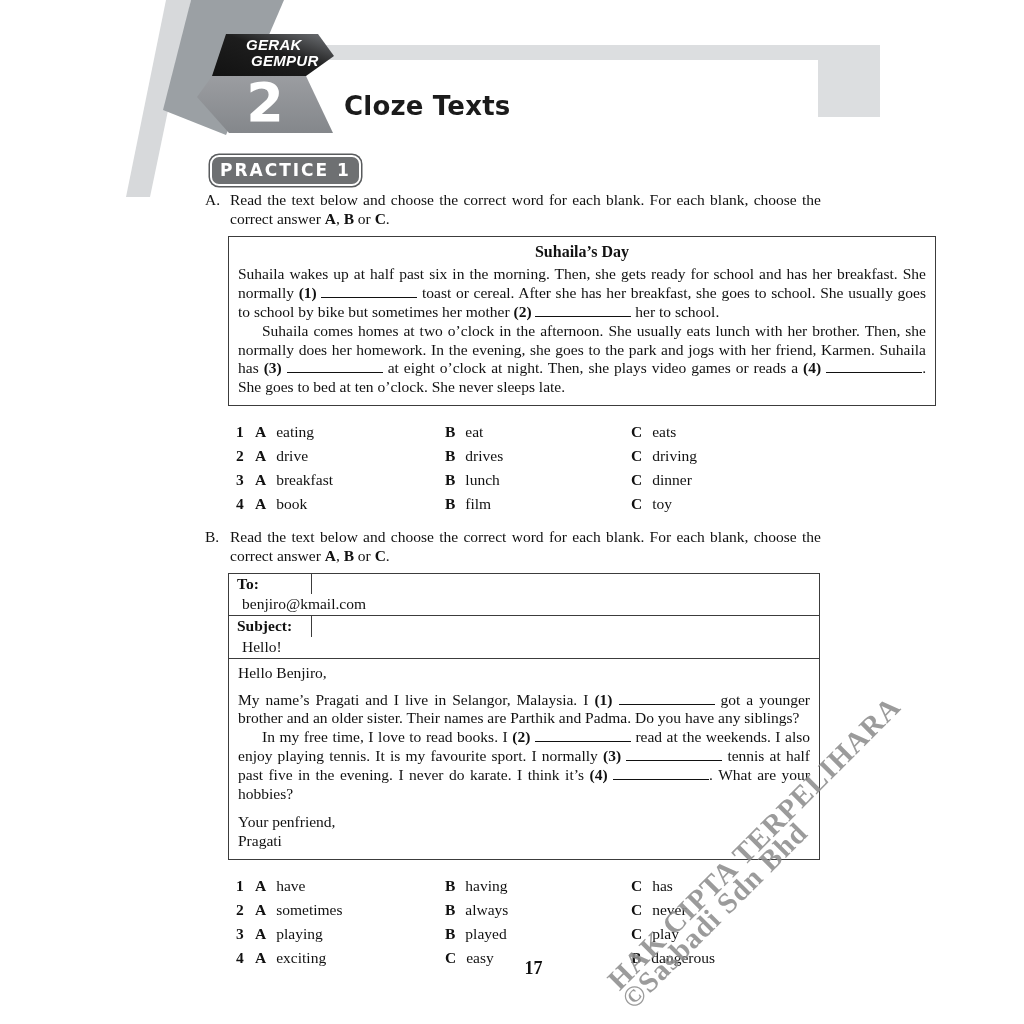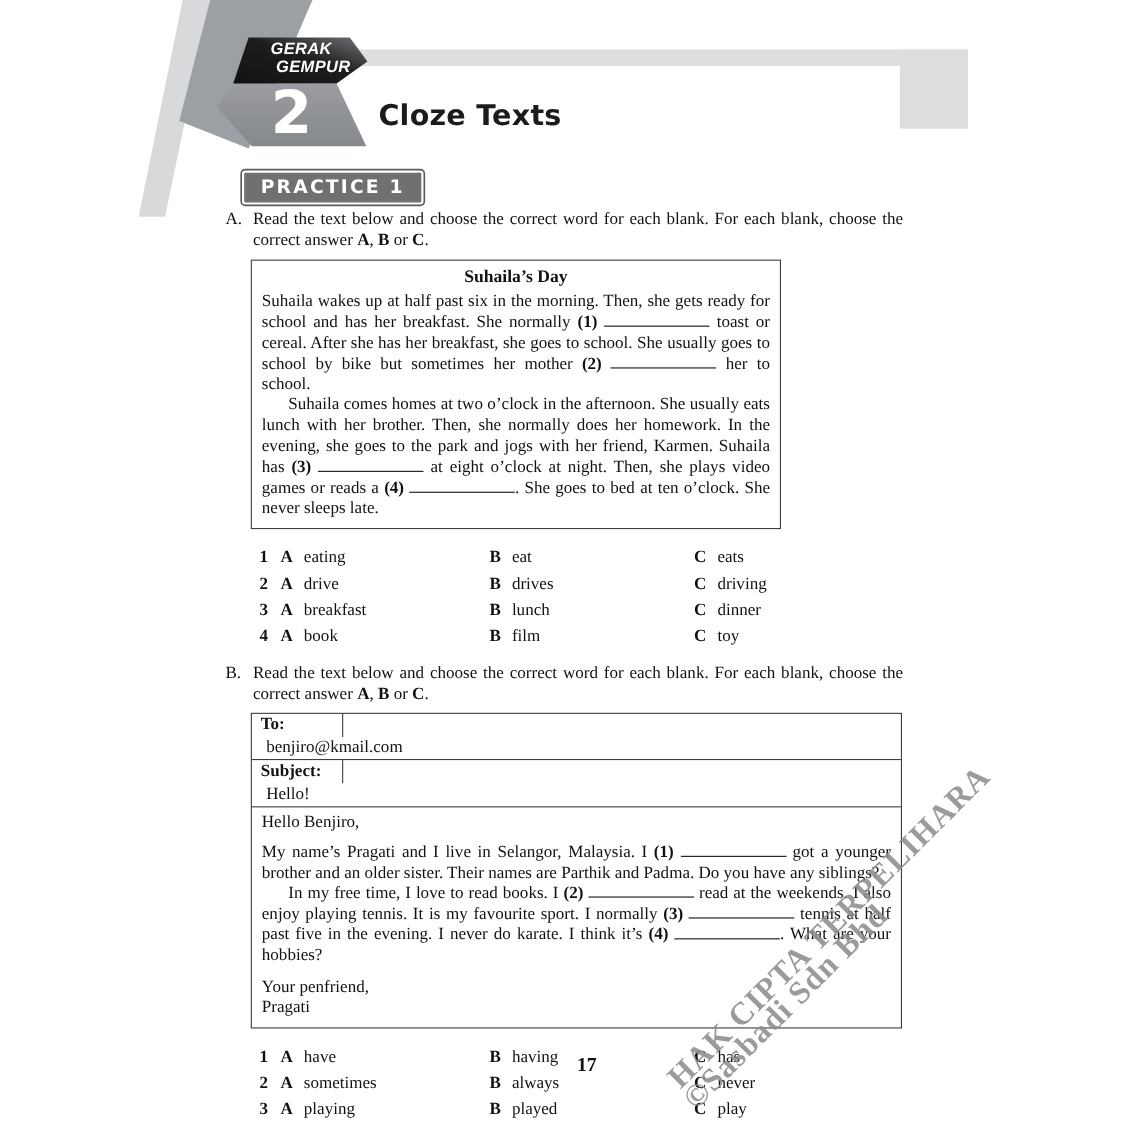--- a/index.html
+++ b/index.html
@@ -10,32 +10,32 @@
   .ribbon-strip{position:absolute;left:320px;top:45px;width:560px;height:15px;background:#dcdee0;}
   .ribbon-block{position:absolute;left:818px;top:45px;width:62px;height:72px;background:#dcdee0;}
   .brand-svg{position:absolute;left:0;top:0;}
   .brand-text{position:absolute;left:246px;top:37px;color:#fff;font-family:Liberation Sans, sans-serif;
               font-weight:bold;font-style:italic;font-size:15px;line-height:15.5px;letter-spacing:.3px;}
   .brand-text .l2{display:block;margin-left:5px;}
   .chapter-num{position:absolute;left:234px;top:74px;width:62px;height:58px;text-align:center;
                color:#fff;font-family:"DejaVu Sans",sans-serif;font-weight:bold;font-size:54px;line-height:58px;}
   .chapter-title{position:absolute;left:336px;top:83px;margin:8px;font-family:"DejaVu Sans",sans-serif;
                  font-weight:bold;font-size:26px;color:#1b1b1b;letter-spacing:.2px;}
-  .practice-badge{position:absolute;left:220px;top:155px;padding:3px 15px 4px;background:#6e7072;
-                  border:2px solid #fff;box-shadow:0 0 0 1.5px #595b5d;border-radius:3px;color:#fff;
+  .practice-badge{position:absolute;left:210px;top:155px;padding:3px 8px 4px;background:#6e7072;
+                  border:2px solid #fff;box-shadow:0 0 0 1.5px #595b5d;border-radius:9px;color:#fff;
                   font-family:"DejaVu Sans",sans-serif;font-weight:bold;font-size:17px;letter-spacing:2px;}
 
   
   .content{position:absolute;left:205px;top:191px;width:616px;font-size:15.5px;line-height:18.8px;}
   .sec{display:flex;}
   .sec-label{width:25px;flex:none;}
   .instr{flex:1;margin:0;text-align:justify;}
   .instr b{font-weight:bold;}
 
-  .frame{margin:7px 0 0 23px;width:482px;box-sizing:border-box;border:1.5px solid #3c3c3c;padding:4px 9px 8px;}
+  .frame{margin:7px 0 0 23px;width:708px;box-sizing:border-box;border:1.5px solid #3c3c3c;padding:4px 9px 8px;}
   .frame-title{text-align:center;font-weight:bold;font-size:16px;margin:2px 0 4px;}
   .passage{margin:0;text-align:justify;font-family:Liberation Serif, serif;}
   .passage.indent{text-indent:24px;}
   .blank{display:inline-block;width:96px;height:12px;border-bottom:1.4px solid #111;}
   .passage b, .email-body b{font-weight:bold;}
 
   .opts{margin:14px 0 0 31px;}
   .opt-row{display:grid;grid-template-columns:19px 190px 186px auto;line-height:24px;}
   .opt-num{font-weight:bold;}
   .opt-cell b{font-weight:bold;margin-right:10px;}

